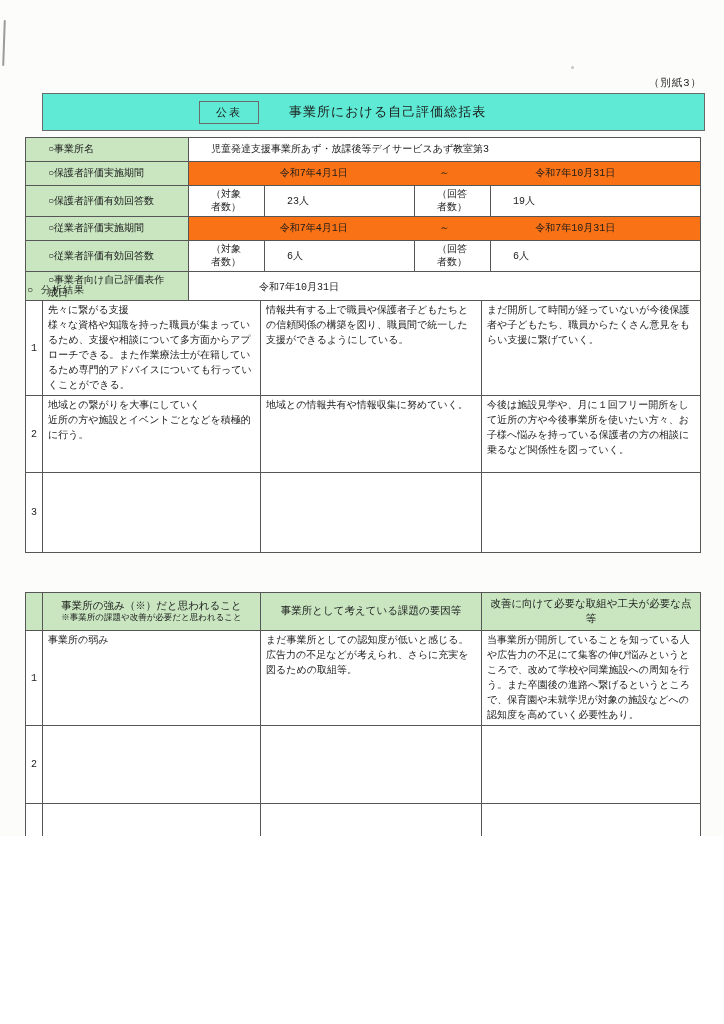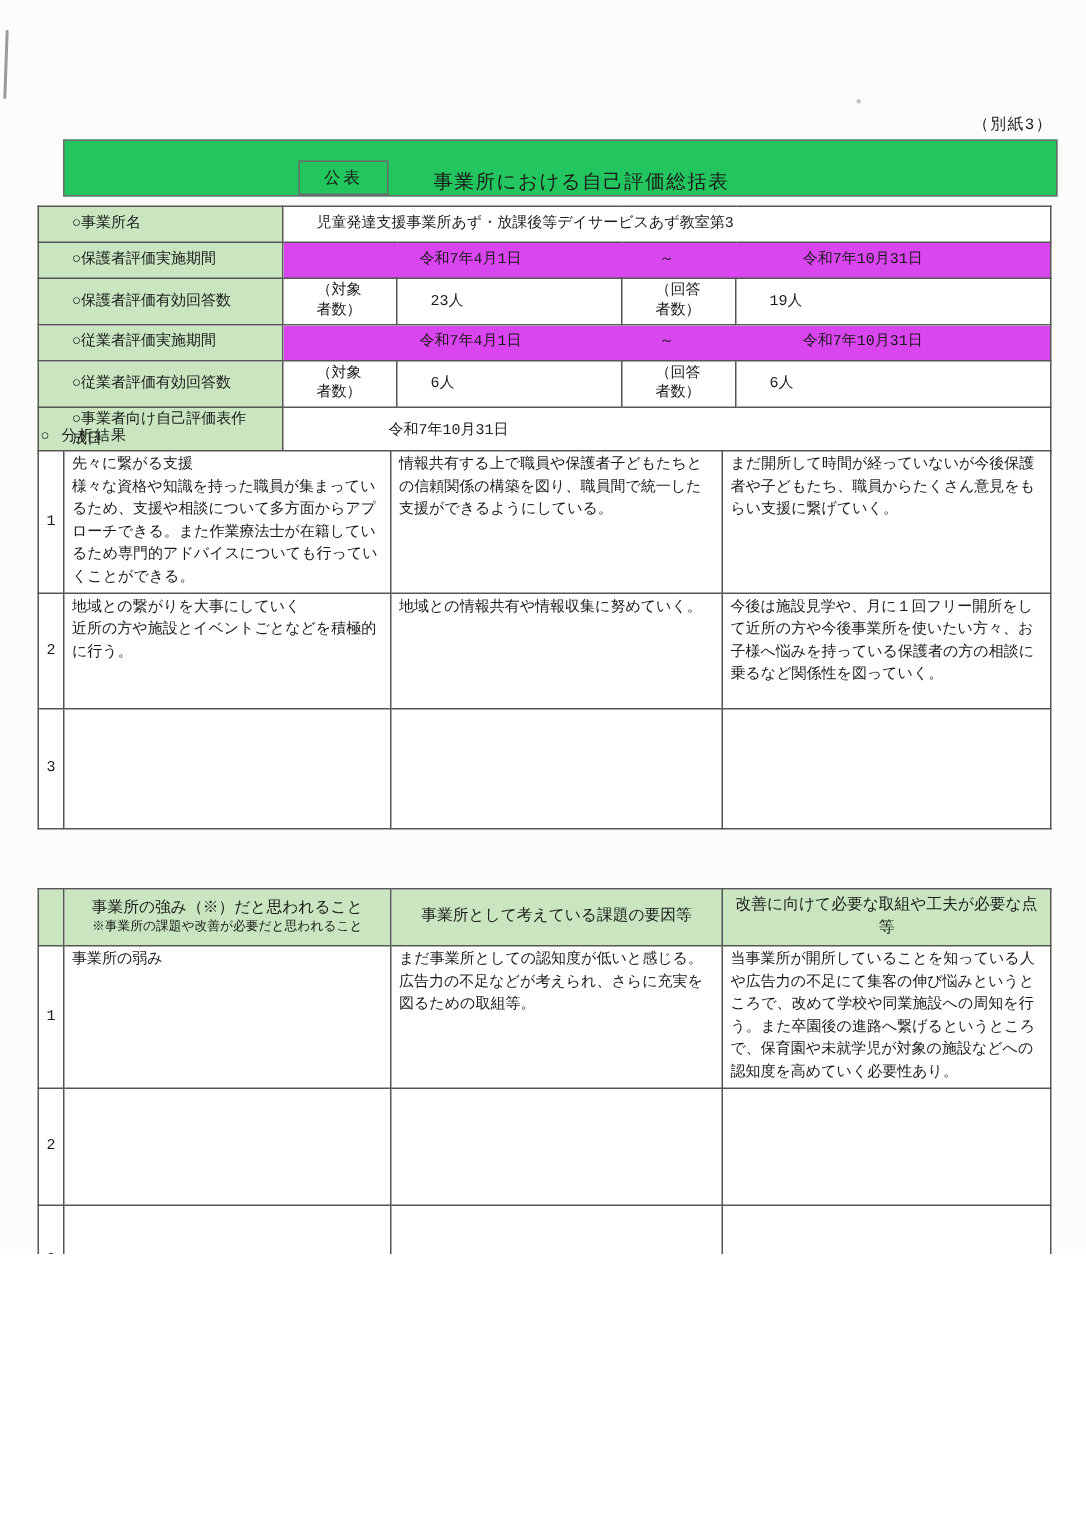--- a/index.html
+++ b/index.html
@@ -11,39 +11,39 @@
   }
   
   .edge-line { position:absolute; left:3px; top:20px; width:2px; height:46px; background:#9b9b9b; transform:rotate(2deg); border-radius:2px; }
   .speck-a { position:absolute; left:571px; top:66px; width:3px; height:3px; background:#c4c4c4; border-radius:50%; }
   .speck-b { position:absolute; left:688px; top:986px; width:4px; height:3px; background:#cfcfcf; border-radius:50%; }
 
   .corner-note { position:absolute; top:76px; right:22px; font-size:10.5px; letter-spacing:1px; }
 
   .header-box {
     position:absolute; left:42px; top:93px; width:661px; height:36px;
-    border:1px solid #6a6a6a; background:#22c55e;
-    display:flex; align-items:flex-end;
+    border:1px solid #6a6a6a; background:#5eead4;
+    display:flex; align-items:center;
   }
   .stamp {
     margin-left:156px; width:58px; height:21px; border:1px solid #6a6a6a;
     display:flex; align-items:center; justify-content:center;
     font-size:11px; letter-spacing:2px;
   }
   .doc-title { margin-left:30px; font-size:13px; letter-spacing:1px; }
 
   table { border-collapse:collapse; table-layout:fixed; }
   td { border:1px solid #565656; overflow:hidden; }
 
   .info-table { position:absolute; left:25px; top:137px; width:675px; }
   .info-table tr { height:24px; }
   .info-table td { font-size:10px; line-height:1.3; padding:2px 22px; vertical-align:middle; }
   .green { background:#c9e6c1; }
   .info-val { padding-left:6px; background:#fff; }
-  .period-cell { background:#d946ef;margin-left:25px; }
+  .period-cell { background:#f97316;margin-left:25px; }
   .period-wrap { display:flex; width:100%; }
   .period-wrap span { display:block; text-align:center; }
   .p-start { width:44%; }
   .p-tilde { width:12%; }
   .p-end { width:44%; }
   .date-cell { padding-left:70px !important; background:#fff; }
 
   .analysis-heading { position:absolute; left:27px; top:283px; font-size:10px; letter-spacing:1px; }
 
   .analysis-table { position:absolute; left:25px; width:675px; background:#fff; }

